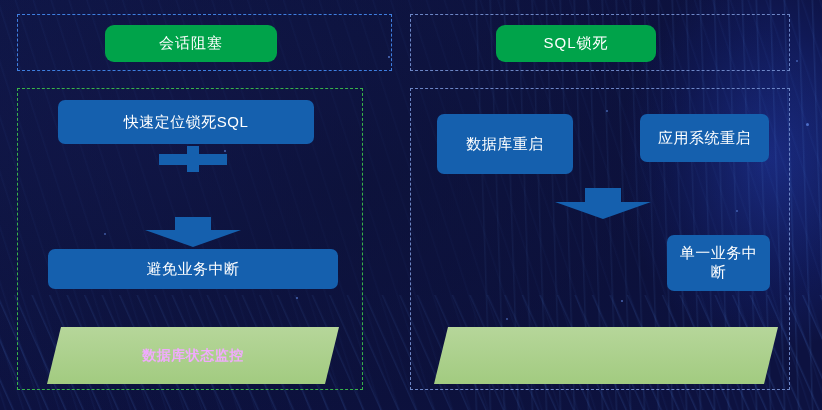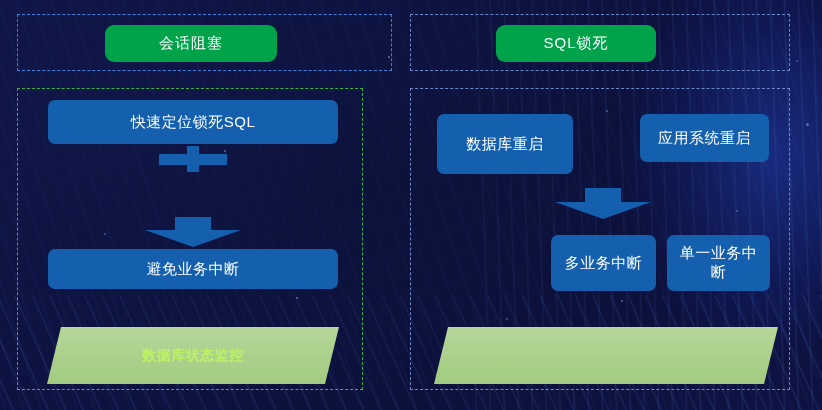--- a/index.html
+++ b/index.html
@@ -77,21 +77,21 @@
   
   .bbox{
     position:absolute;box-sizing:border-box;
     background:#1560ae;border-radius:7px;
     display:flex;align-items:center;justify-content:center;text-align:center;
     color:#ffffff;font-size:15px;letter-spacing:.5px;line-height:1.25;
     padding:2px 6px;
   }
 
   
-  .lb1{left:48px;top:100px;width:290px;height:44px;}
+  .lb1{left:58px;top:100px;width:256px;height:44px;}
   .lb2{left:48px;top:174px;width:290px;height:40px;}
   .lb3{left:48px;top:249px;width:290px;height:40px;}
 
   
   .rb1{left:437px;top:114px;width:136px;height:60px;}
   .rb2{left:640px;top:114px;width:129px;height:48px;}
   .rb3{left:432px;top:235px;width:104px;height:56px;}
   .rb4{left:551px;top:235px;width:105px;height:56px;}
   .rb5{left:667px;top:235px;width:103px;height:56px;}
 
@@ -105,21 +105,21 @@
   .arrow .head{
     position:absolute;width:0;height:0;
     border-left:48px solid transparent;border-right:48px solid transparent;
     border-top:17px solid #1560ae;
   }
 
   
   .trap{position:absolute;display:flex;align-items:center;justify-content:center;}
   .trap svg{position:absolute;inset:0;}
   .trap .tlabel{
-    position:relative;color:#bef264;font-size:14px;font-weight:bold;letter-spacing:.5px;
+    position:relative;color:#f0abfc;font-size:14px;font-weight:bold;letter-spacing:.5px;
     text-align:center;
   }
   .trap-left{left:47px;top:327px;width:292px;height:57px;}
   .trap-right{left:434px;top:327px;width:344px;height:57px;}
 </style>
 </head>
 <body>
 
 <div id="stage">
 
@@ -194,23 +194,20 @@
   <div class="bbox rb2">
     <span>应用系统重启</span>
   </div>
 
   <div class="arrow" style="left:555px;top:188px;width:96px;height:32px;">
     <div class="shaft" style="left:30px;top:0;width:36px;height:15px;"></div>
     <div class="head" style="left:0;top:14px;"></div>
   </div>
 
 
-  <div class="bbox rb4">
-    <span>多业务中断</span>
-  </div>
 
   <div class="bbox rb5">
     <span>单一业务中断</span>
   </div>
 
   <div class="trap trap-right">
     <svg viewBox="0 0 344 57" preserveAspectRatio="none">
       <defs>
         <linearGradient id="gr" x1="0" y1="0" x2="0" y2="1">
           <stop offset="0%" stop-color="#b6d69a"></stop>

